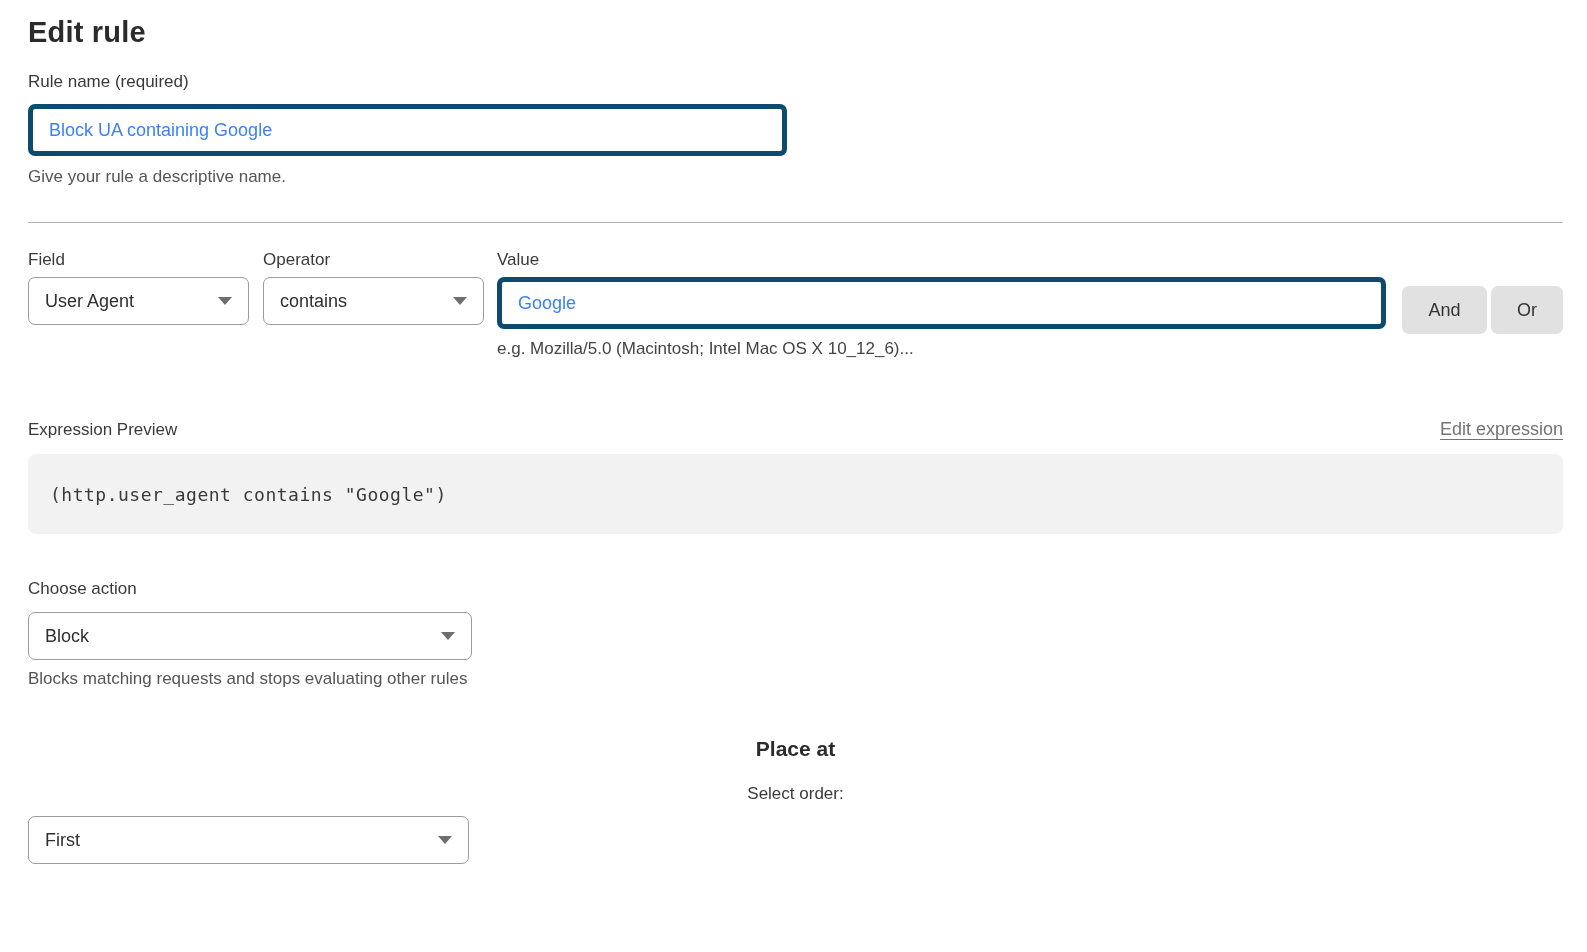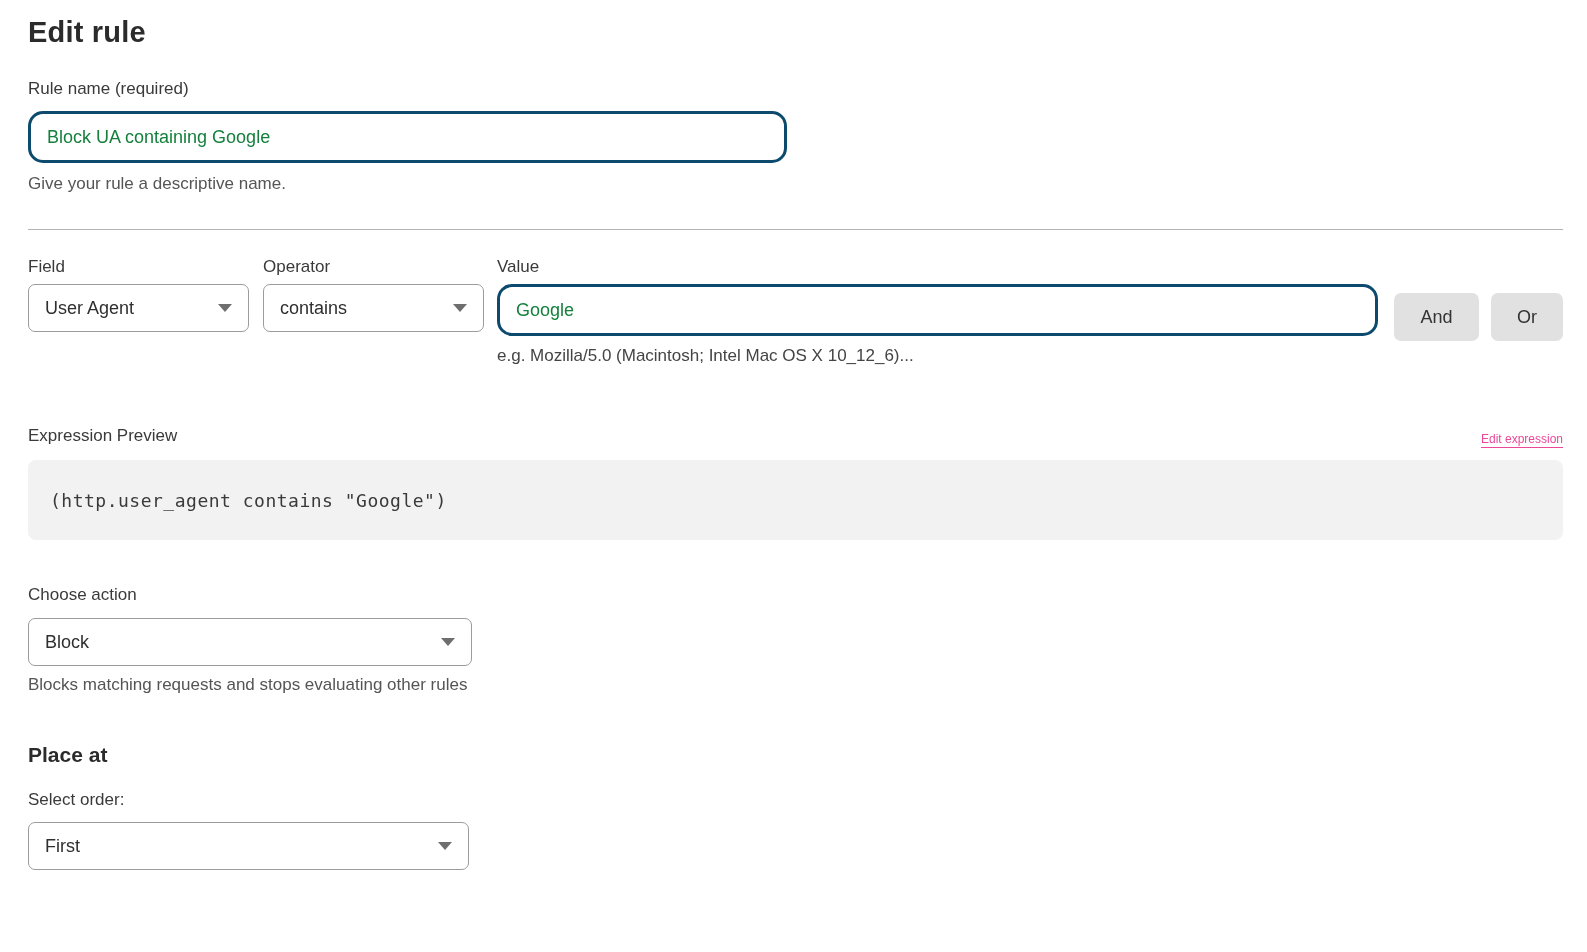--- a/index.html
+++ b/index.html
@@ -45,25 +45,25 @@
   
   .field-label {
     font-size: 17px;
     color: #3a3a3a;
   }
   .help-text {
     font-size: 17px;
     color: #555555;
   }
   .text-input {
-    border: 3px solid #0c4a6e;
-    border-radius: 15px;
+    border: 5px solid #0c4a6e;
+    border-radius: 7px;
     height: 52px;
     font-size: 18px;
-    color: #15803d;
+    color: #3b82f6;
     padding: 0 16px;
     font-family: "Liberation Sans", sans-serif;
     background: #ffffff;
     outline: none;
     width: 100%;
   }
   .dropdown {
     border: 1px solid #9c9c9c;
     border-radius: 7px;
     height: 48px;
@@ -78,21 +78,21 @@
   }
   .caret {
     width: 0; height: 0;
     border-left: 7px solid transparent;
     border-right: 7px solid transparent;
     border-top: 8px solid #6e6e6e;
     margin-left: 12px;
     flex: 0 0 auto;
   }
   
-  .rule-name-section { margin-top: 30px; }
+  .rule-name-section { margin-top: 23px; }
   .rule-name-section .field-label { margin-bottom: 12px; }
   .rule-name-section .text-input { width: 759px; }
   .rule-name-section .help-text { margin-top: 11px; }
   .divider {
     border: none;
     border-top: 1px solid #b3b3b3;
     margin-top: 35px;
   }
   
   .condition-row {
@@ -110,32 +110,32 @@
     border: none;
     border-radius: 7px;
     background: #e1e1e1;
     color: #333333;
     font-size: 18px;
     font-family: "Liberation Sans", sans-serif;
     height: 48px;
     margin-top: 36px;
     cursor: pointer;
   }
-  .and-btn { width: 85px; margin-right: 12px; }
+  .and-btn { width: 85px; margin-right: 4px; }
   .or-btn { width: 72px; }
   
   .expression-section { margin-top: 60px; }
   .expression-header {
     display: flex;
     align-items: flex-end;
     justify-content: space-between;
   }
   .edit-expression-link {
-    font-size: 12px;
-    color: #ec4899;
+    font-size: 18px;
+    color: #737373;
     text-decoration: underline;
     text-underline-offset: 4px;
     cursor: pointer;
   }
   .expression-box {
     margin-top: 14px;
     background: #f2f2f2;
     border-radius: 8px;
     height: 80px;
     display: flex;
@@ -151,21 +151,21 @@
   
   .section-heading {
     font-size: 21px;
     font-weight: 700;
     color: #2b2b2b;
   }
   .action-section { margin-top: 45px; }
   .action-section .field-label { margin-top: 23px; }
   .action-section .dropdown { width: 444px; margin-top: 13px; }
   .action-section .help-text { margin-top: 9px; }
-  .placement-section { margin-top: 48px; }
+  .placement-section { margin-top: 48px; text-align: center; }
   .placement-section .field-label { margin-top: 23px; }
   .placement-section .dropdown { width: 441px; margin-top: 12px; }
 </style>
 </head>
 <body>
 
 <div class="page">
 
   <div class="header-row">
     <h1 class="page-title">Edit rule</h1>

